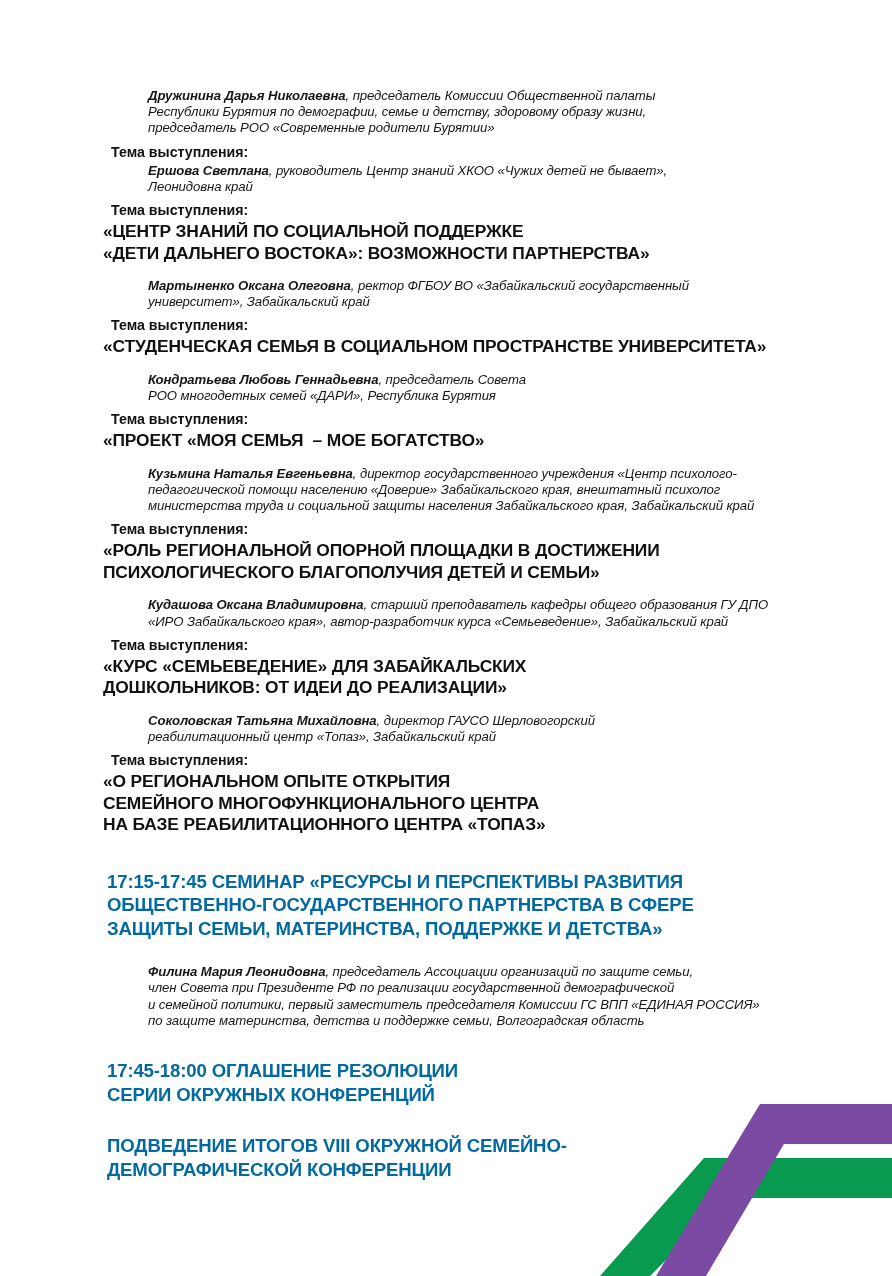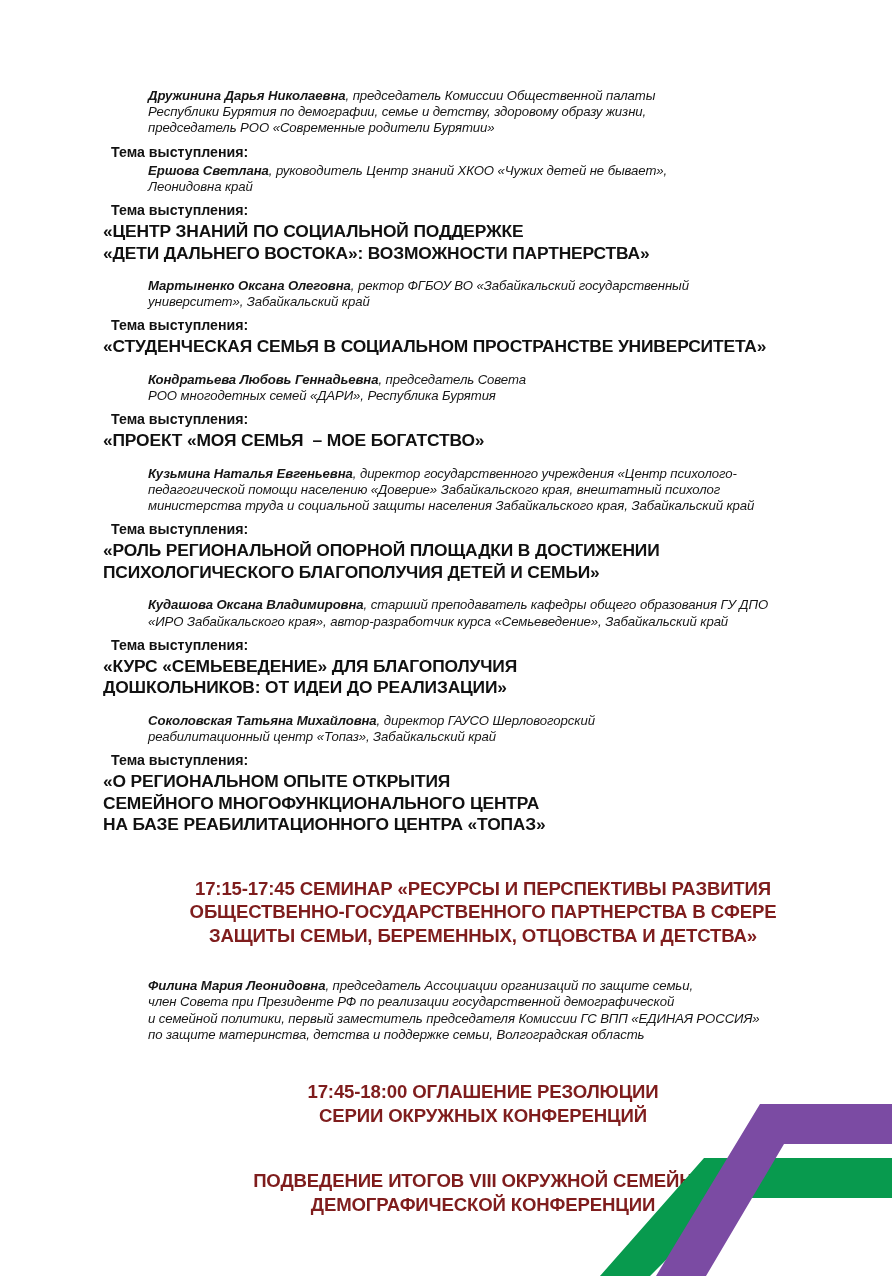--- a/index.html
+++ b/index.html
@@ -56,27 +56,26 @@
     font-weight: bold;
     line-height: 21.5px;
     letter-spacing: -0.15px;
     color: #111111;
     text-transform: none;
   }
   .topic-title .ln { display: block; white-space: pre; }
 
   
   .green-block {
-    margin: 11px;
+    margin: 4px;
     font-size: 18.6px;
     font-weight: bold;
     line-height: 23.5px;
     letter-spacing: -0.15px;
-    color: #7f1d1d;
-    text-align: center;
+    color: #0369a1;
   }
   .green-block .ln { display: block; white-space: pre; }
 
   .sp-16 { height: 16px; }
   .sp-20 { height: 20px; }
   .sp-24 { height: 24px; }
 
   
   .corner-deco {
     position: absolute;
@@ -139,41 +138,41 @@
       <span class="ln">«РОЛЬ РЕГИОНАЛЬНОЙ ОПОРНОЙ ПЛОЩАДКИ В ДОСТИЖЕНИИ</span>
       <span class="ln">ПСИХОЛОГИЧЕСКОГО БЛАГОПОЛУЧИЯ ДЕТЕЙ И СЕМЬИ»</span>
     </p>
 
     <p class="speaker">
       <span class="nm">Кудашова Оксана Владимировна</span><span>, старший преподаватель кафедры общего образования ГУ ДПО</span><br>
       <span>«ИРО Забайкальского края», автор-разработчик курса «Семьеведение», Забайкальский край</span>
     </p>
     <p class="topic-label">Тема выступления:</p>
     <p class="topic-title">
-      <span class="ln">«КУРС «СЕМЬЕВЕДЕНИЕ» ДЛЯ БЛАГОПОЛУЧИЯ</span>
+      <span class="ln">«КУРС «СЕМЬЕВЕДЕНИЕ» ДЛЯ ЗАБАЙКАЛЬСКИХ</span>
       <span class="ln">ДОШКОЛЬНИКОВ: ОТ ИДЕИ ДО РЕАЛИЗАЦИИ»</span>
     </p>
 
     <p class="speaker">
       <span class="nm">Соколовская Татьяна Михайловна</span><span>, директор ГАУСО Шерловогорский</span><br>
       <span>реабилитационный центр «Топаз», Забайкальский край</span>
     </p>
     <p class="topic-label">Тема выступления:</p>
     <p class="topic-title">
       <span class="ln">«О РЕГИОНАЛЬНОМ ОПЫТЕ ОТКРЫТИЯ</span>
       <span class="ln">СЕМЕЙНОГО МНОГОФУНКЦИОНАЛЬНОГО ЦЕНТРА</span>
       <span class="ln">НА БАЗЕ РЕАБИЛИТАЦИОННОГО ЦЕНТРА «ТОПАЗ»</span>
     </p>
 
     <div class="sp-16"></div>
 
     <p class="green-block">
       <span class="ln">17:15-17:45 СЕМИНАР «РЕСУРСЫ И ПЕРСПЕКТИВЫ РАЗВИТИЯ</span>
       <span class="ln">ОБЩЕСТВЕННО-ГОСУДАРСТВЕННОГО ПАРТНЕРСТВА В СФЕРЕ</span>
-      <span class="ln">ЗАЩИТЫ СЕМЬИ, БЕРЕМЕННЫХ, ОТЦОВСТВА И ДЕТСТВА»</span>
+      <span class="ln">ЗАЩИТЫ СЕМЬИ, МАТЕРИНСТВА, ПОДДЕРЖКЕ И ДЕТСТВА»</span>
     </p>
 
     <div class="sp-20"></div>
 
     <p class="speaker">
       <span class="nm">Филина Мария Леонидовна</span><span>, председатель Ассоциации организаций по защите семьи,</span><br>
       <span>член Совета при Президенте РФ по реализации государственной демографической</span><br>
       <span>и семейной политики, первый заместитель председателя Комиссии ГС ВПП «ЕДИНАЯ РОССИЯ»</span><br>
       <span>по защите материнства, детства и поддержке семьи, Волгоградская область</span>
     </p>

